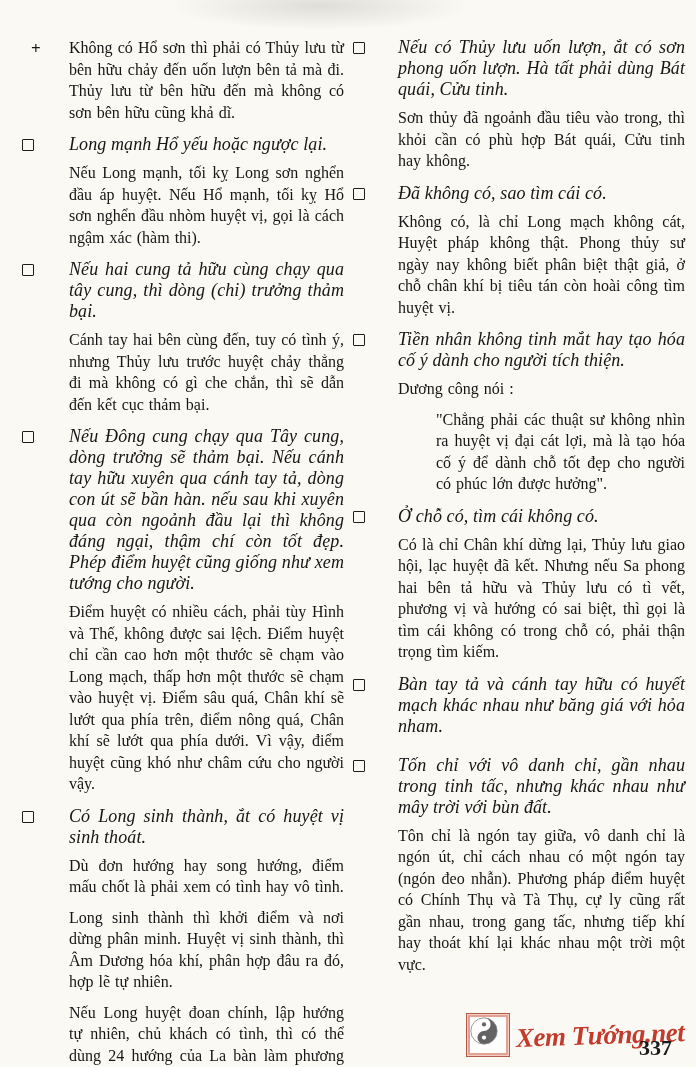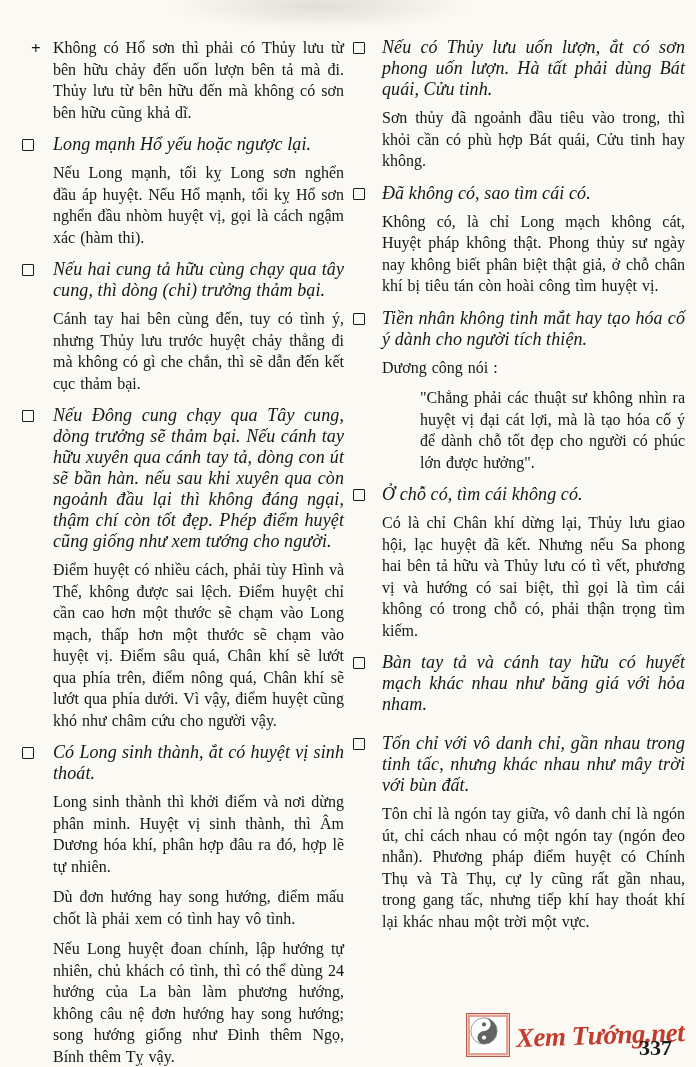--- a/index.html
+++ b/index.html
@@ -21,21 +21,21 @@
   .col-right { left:351px; width:334px; }
   .section { display:flex; margin-bottom:11px; }
   .bullet-cell { flex:none; width:33px; padding-top:3px; }
   .col-right .bullet-cell { width:31px; }
   .cb {
     display:inline-block; width:10px; height:10px;
     border:1.6px solid #1d1d1d; border-radius:1px; background:transparent;
     margin-left:2px;
   }
   .plus { font-weight:bold; font-size:17px; line-height:17px; margin-left:11px; }
-  .section-body { flex:1; min-width:0; }
+  .section-body { flex:1; min-width:0;margin-left:16px; }
   .heading {
     font-style:italic; font-size:18px; line-height:21px;
     margin:0 0 7px 0; text-align:justify; letter-spacing:0.1px;
   }
   .section-body p {
     margin:0 0 9px 0; font-size:16px; line-height:21.5px;
     text-align:justify; word-spacing:1px;
   }
   .section-body p:last-child { margin-bottom:0; }
   .section-body p.quote { margin-left:38px; }
@@ -91,22 +91,22 @@
         <div class="bullet-cell"><span class="cb"></span></div>
         <div class="section-body">
           <div class="heading">Nếu Đông cung chạy qua Tây cung, dòng trưởng sẽ thảm bại. Nếu cánh tay hữu xuyên qua cánh tay tả, dòng con út sẽ bần hàn. nếu sau khi xuyên qua còn ngoảnh đầu lại thì không đáng ngại, thậm chí còn tốt đẹp. Phép điểm huyệt cũng giống như xem tướng cho người.</div>
           <p class="">Điểm huyệt có nhiều cách, phải tùy Hình và Thế, không được sai lệch. Điểm huyệt chỉ cần cao hơn một thước sẽ chạm vào Long mạch, thấp hơn một thước sẽ chạm vào huyệt vị. Điểm sâu quá, Chân khí sẽ lướt qua phía trên, điểm nông quá, Chân khí sẽ lướt qua phía dưới. Vì vậy, điểm huyệt cũng khó như châm cứu cho người vậy.</p>
         </div>
       </div>
       <div class="section">
         <div class="bullet-cell"><span class="cb"></span></div>
         <div class="section-body">
           <div class="heading">Có Long sinh thành, ắt có huyệt vị sinh thoát.</div>
+          <p class="">Dù đơn hướng hay song hướng, điểm mấu chốt là phải xem có tình hay vô tình.</p>
           <p class="">Long sinh thành thì khởi điểm và nơi dừng phân minh. Huyệt vị sinh thành, thì Âm Dương hóa khí, phân hợp đâu ra đó, hợp lẽ tự nhiên.</p>
-          <p class="">Dù đơn hướng hay song hướng, điểm mấu chốt là phải xem có tình hay vô tình.</p>
           <p class="">Nếu Long huyệt đoan chính, lập hướng tự nhiên, chủ khách có tình, thì có thể dùng 24 hướng của La bàn làm phương hướng, không câu nệ đơn hướng hay song hướng; song hướng giống như Đinh thêm Ngọ, Bính thêm Tỵ vậy.</p>
         </div>
       </div>
     </div>
   <div class="col col-right">
       <div class="section">
         <div class="bullet-cell"><span class="cb"></span></div>
         <div class="section-body">
           <div class="heading">Nếu có Thủy lưu uốn lượn, ắt có sơn phong uốn lượn. Hà tất phải dùng Bát quái, Cửu tinh.</div>
           <p class="">Sơn thủy đã ngoảnh đầu tiêu vào trong, thì khỏi cần có phù hợp Bát quái, Cửu tinh hay không.</p>

